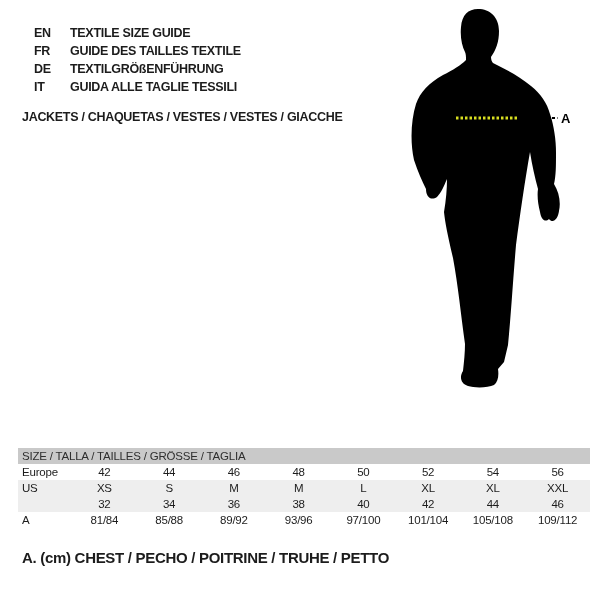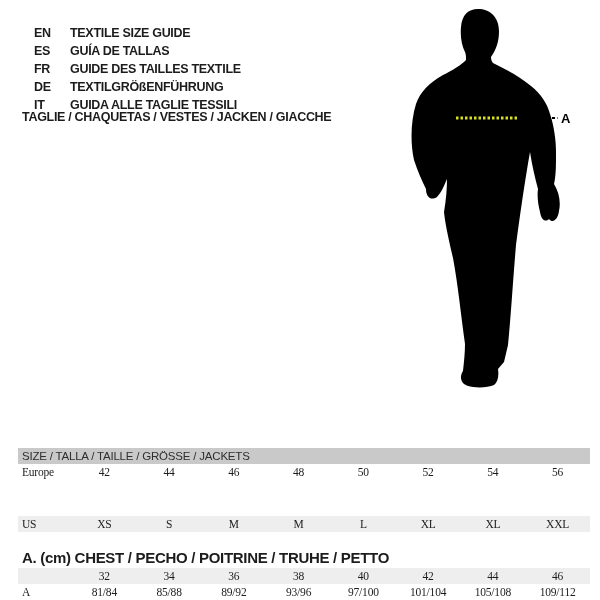--- a/index.html
+++ b/index.html
@@ -17,43 +17,42 @@
   
   svg.fig{position:absolute;left:400px;top:0;}
   
   .man-title{position:absolute;left:22px;top:421px;font-weight:bold;font-size:12.5px;
     letter-spacing:-0.3px;}
   
   .table{position:absolute;left:18px;top:448px;width:572px;font-size:11.5px;
     letter-spacing:-0.2px;}
   .thead{height:16px;line-height:16px;background:var(--header-bg,#c9c9c9);
     padding-left:4px;color:#2e2e2e;}
-  .trow{display:flex;height:16px;line-height:16px;font-family:Liberation Serif, serif;}
-  .trow.shaded{background:var(--shaded-bg,#eeeeee);margin-top:36px;}
+  .trow{display:flex;height:16px;line-height:16px;}
+  .trow.shaded{background:var(--shaded-bg,#eeeeee);}
   .tlabel{width:50px;padding-left:4px;}
   .tcell{flex:1;text-align:center;}
   
   .footnote{position:absolute;left:22px;top:549px;font-weight:bold;font-size:15px;
     letter-spacing:-0.3px;}
 </style>
 </head>
 <body>
 
 <div class="canvas">
 
   <ul class="langs" id="langs">
       <li><span class="code">EN</span><span class="lbl">TEXTILE SIZE GUIDE</span></li>
-      <li><span class="code">ES</span><span class="lbl">GUÍA DE TALLAS</span></li>
       <li><span class="code">FR</span><span class="lbl">GUIDE DES TAILLES TEXTILE</span></li>
       <li><span class="code">DE</span><span class="lbl">TEXTILGRÖßENFÜHRUNG</span></li>
       <li><span class="code">IT</span><span class="lbl">GUIDA ALLE TAGLIE TESSILI</span></li>
     </ul>
 
   <div class="cats">
-    <div>TAGLIE / CHAQUETAS / VESTES / JACKEN / GIACCHE</div>
+    <div>JACKETS / CHAQUETAS / VESTES / VESTES / GIACCHE</div>
   </div>
 
   <svg class="fig" width="200" height="400" viewBox="400 0 200 400">
     <path fill="#000" d="M 478 9
          C 490 9 499 17 499 31
          C 499 42 496 50 491 57
          C 491 60 492 62 493 63
          C 505 69 519 76 531 86
          C 541 94 547 103 550 114
          C 554 126 556 140 556 153
@@ -83,21 +82,21 @@
          C 466 57 466 54 465 52
          C 462 46 460 37 461 27
          C 462 15 468 9 478 9 Z"></path>
     <line x1="456" y1="118" x2="517" y2="118" stroke="#d9e021" stroke-width="3" stroke-dasharray="2.5 2"></line>
     <line x1="541" y1="118" x2="558" y2="118" stroke="#000" stroke-width="2" stroke-dasharray="3 2.5"></line>
     <text x="561" y="123" font-size="13" font-weight="bold" font-family="Liberation Sans, sans-serif" fill="#000">A</text>
   </svg>
 
 
   <div class="table">
-    <div class="thead">SIZE / TALLA / TAILLE / GRÖSSE / JACKETS</div>
+    <div class="thead">SIZE / TALLA / TAILLES / GRÖSSE / TAGLIA</div>
     <div id="tbody">
         <div class="trow">
           <div class="tlabel">Europe</div>
           <div class="tcell">42</div>
           <div class="tcell">44</div>
           <div class="tcell">46</div>
           <div class="tcell">48</div>
           <div class="tcell">50</div>
           <div class="tcell">52</div>
           <div class="tcell">54</div>

